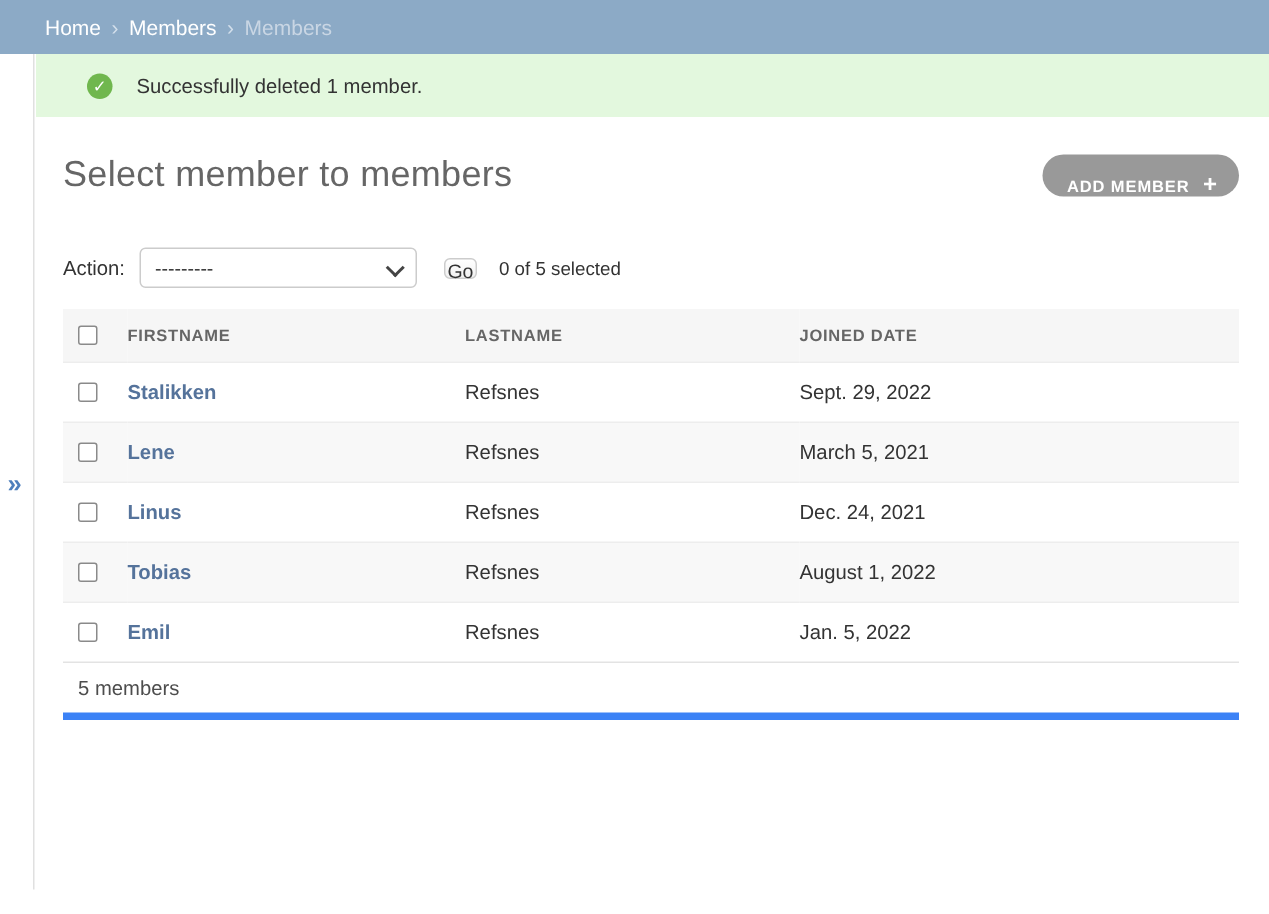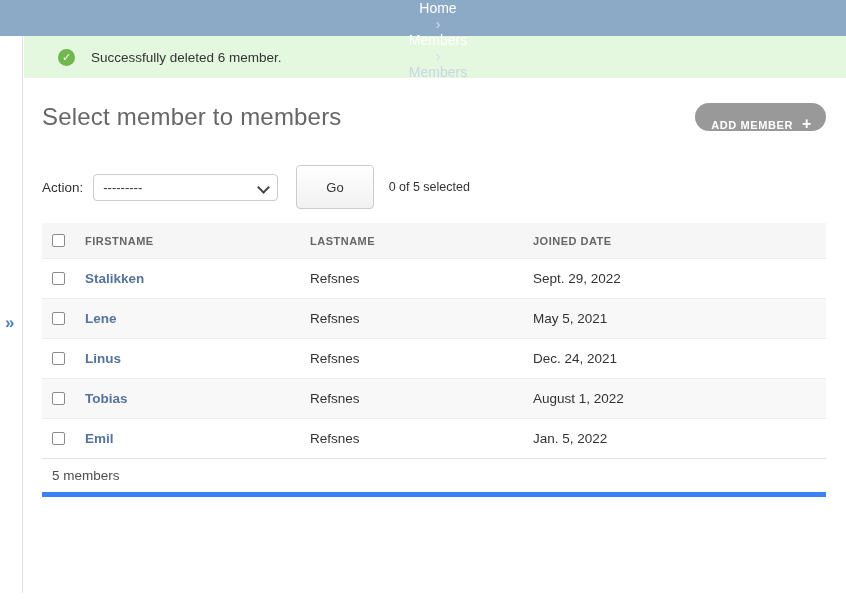--- a/index.html
+++ b/index.html
@@ -12,21 +12,20 @@
   }
 
   
   .breadcrumb-bar {
     height: 36px;
     background: #8caac6;
     display: flex;
     align-items: center;
     padding-left: 30px;
     font-size: 14px;
-    flex-direction: column;
   }
   .breadcrumb-bar a {
     color: #ffffff;
     text-decoration: none;
     font-weight: 500;
   }
   .crumb-sep { color: #d3dfeb; margin: 0 7px; font-weight: 400; }
   .crumb-current { color: #c9d6e4; font-weight: 400; }
 
   
@@ -149,22 +148,22 @@
     content: "";
     position: absolute;
     width: 7px; height: 7px;
     border-right: 2px solid #444;
     border-bottom: 2px solid #444;
     transform: rotate(45deg);
     top: 0; left: 0;
   }
   .go-button {
     margin-left: 18px;
-    height: 44px;
-    padding: 0 29px;
+    height: 14px;
+    padding: 0 1px;
     border: 1px solid #ccc;
     border-radius: 4px;
     background: linear-gradient(#ffffff, #f1f1f1);
     font-family: inherit;
     font-size: 13px;
     color: #333;
     cursor: pointer;
   }
   .selection-note { margin-left: 15px; font-size: 12.5px; color: #333; }
 
@@ -229,21 +228,21 @@
   <span class="crumb-sep">›</span>
   <span class="crumb-current">Members</span>
 </div>
 
 <div class="left-strip">
   <span class="nav-toggle">»</span>
 </div>
 
 <div class="messages">
   <span class="check-icon">✓</span>
-  <span>Successfully deleted 6 member.</span>
+  <span>Successfully deleted 1 member.</span>
 </div>
 
 <div class="content">
 
   <div class="title-row">
     <h1 class="page-title">Select member to members</h1>
     <button class="add-button">
       <span>ADD MEMBER</span>
       <span class="add-plus">+</span>
     </button>
@@ -286,21 +285,21 @@
         <td><a href="#" class="row-link">Stalikken</a></td>
         <td>Refsnes</td>
         <td>Sept. 29, 2022</td>
       </tr>
       <tr>
         <td class="cb-col">
             <input type="checkbox" class="cbox" style="">
           </td>
         <td><a href="#" class="row-link">Lene</a></td>
         <td>Refsnes</td>
-        <td>May 5, 2021</td>
+        <td>March 5, 2021</td>
       </tr>
       <tr>
         <td class="cb-col">
             <input type="checkbox" class="cbox" style="">
           </td>
         <td><a href="#" class="row-link">Linus</a></td>
         <td>Refsnes</td>
         <td>Dec. 24, 2021</td>
       </tr>
       <tr>

